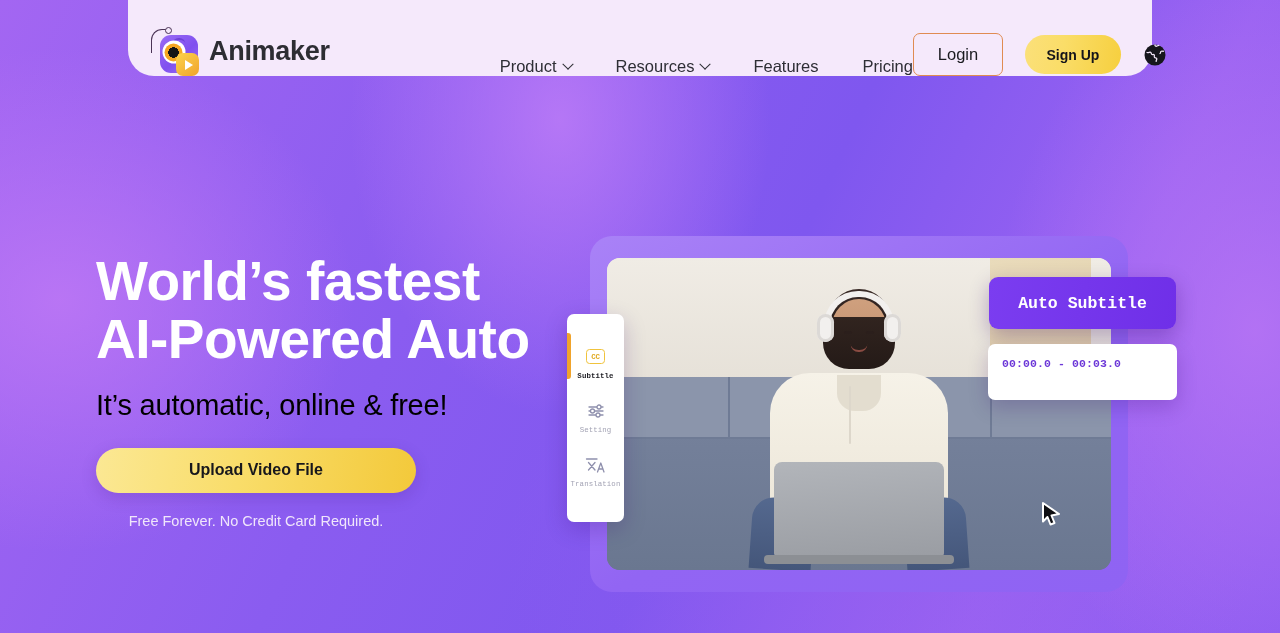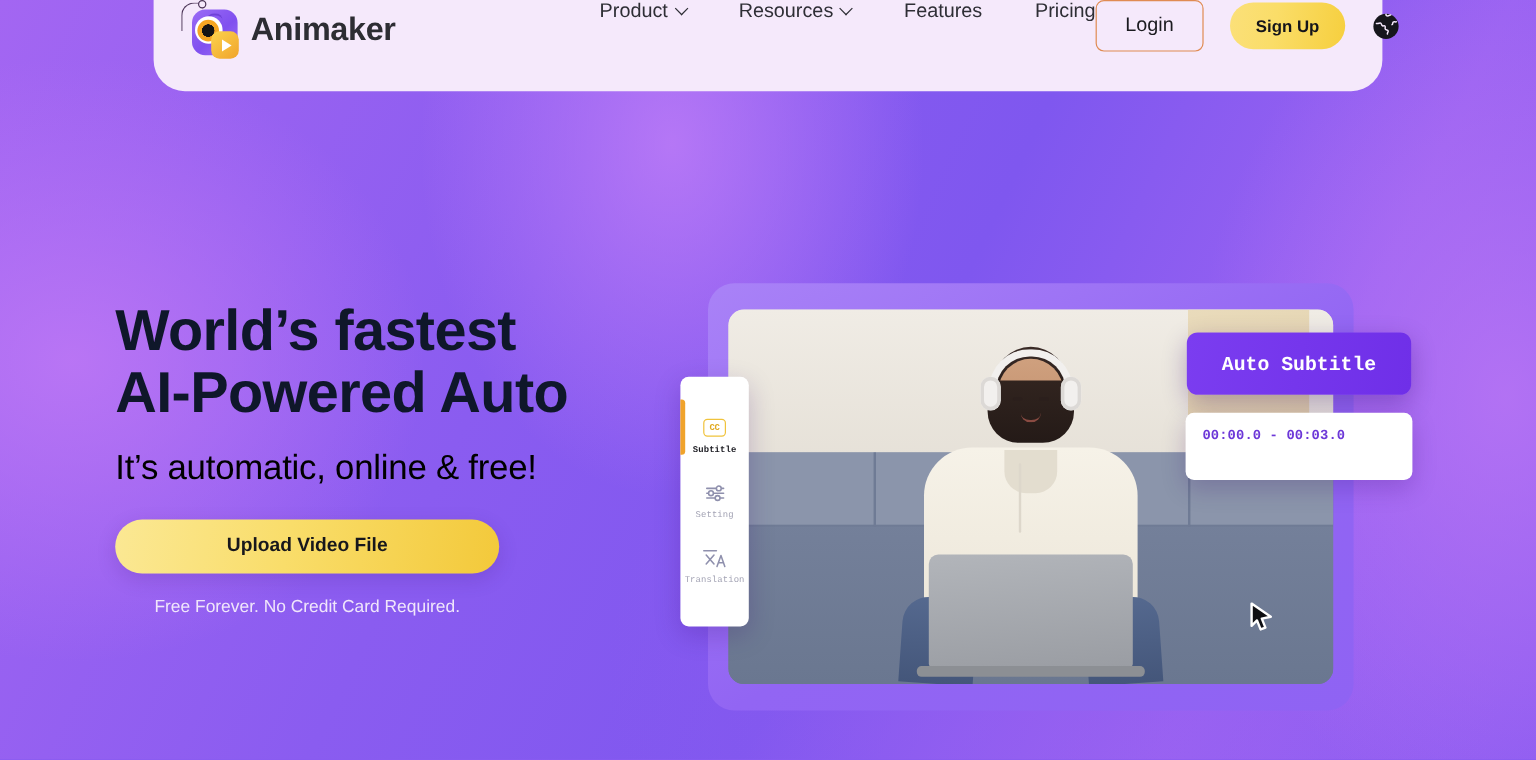--- a/index.html
+++ b/index.html
@@ -19,21 +19,21 @@
       radial-gradient(ellipse 360px 500px at 1255px 330px, rgba(186,118,244,.8), rgba(186,118,244,0) 72%),
       radial-gradient(ellipse 520px 420px at 880px 560px, rgba(150,95,240,.55), rgba(150,95,240,0) 72%),
       linear-gradient(115deg,#a366f2 0%, #8a5cf0 35%, #7f57ef 58%, #9a63f2 80%, #8d5cf1 100%);
   }
 
   
   #header {
     position:absolute; left:128px; top:0; width:1024px; height:76px;
     background:#f5e9fb;
     border-bottom-left-radius:26px; border-bottom-right-radius:26px;
-    display:flex; align-items:flex-start;
+    display:flex; align-items:flex-end;
     z-index:20;
   }
 
   
   .logo-wrap { display:flex; align-items:center; margin-left:21px; position:relative; }
   .logo-mark { position:relative; width:49px; height:49px; }
   .logo-antenna {
     position:absolute; left:2px; top:2px; width:18px; height:24px;
     border-left:1.6px solid #4a3355; border-top-left-radius:11px;
     border-top:1.6px solid #4a3355;
@@ -100,21 +100,21 @@
     width:96px; height:39px; border-radius:21px; border:none;
     background:linear-gradient(100deg,#fbe07a 0%, #fadd68 40%, #f6cf3e 100%);
     font-size:14px; font-weight:bold; color:#14141a;
     display:flex; align-items:center; justify-content:center; cursor:pointer;
   }
   #globe-btn { width:24px; height:24px; cursor:pointer; display:block; }
 
   
   #hero-left { position:absolute; left:96px; top:252px; width:470px; z-index:5; }
   #hero-title {
-    font-size:48px; font-weight:bold; color:#0f172a; line-height:1.06;
+    font-size:55px; font-weight:bold; color:#ffffff; line-height:1.06;
     letter-spacing:-.5px;
   }
   #hero-sub { margin-top:20px; font-size:29px; color:#000000; letter-spacing:-.2px; }
   #upload-btn {
     margin-top:26px; width:320px; height:45px; border:none; border-radius:30px;
     background:linear-gradient(100deg,#fbe894 0%, #f9dd6a 45%, #f3c93a 100%);
     font-size:16px; font-weight:bold; color:#17171c; cursor:pointer;
     display:flex; align-items:center; justify-content:center;
     box-shadow:0 5px 16px rgba(60,20,110,.17);
   }

